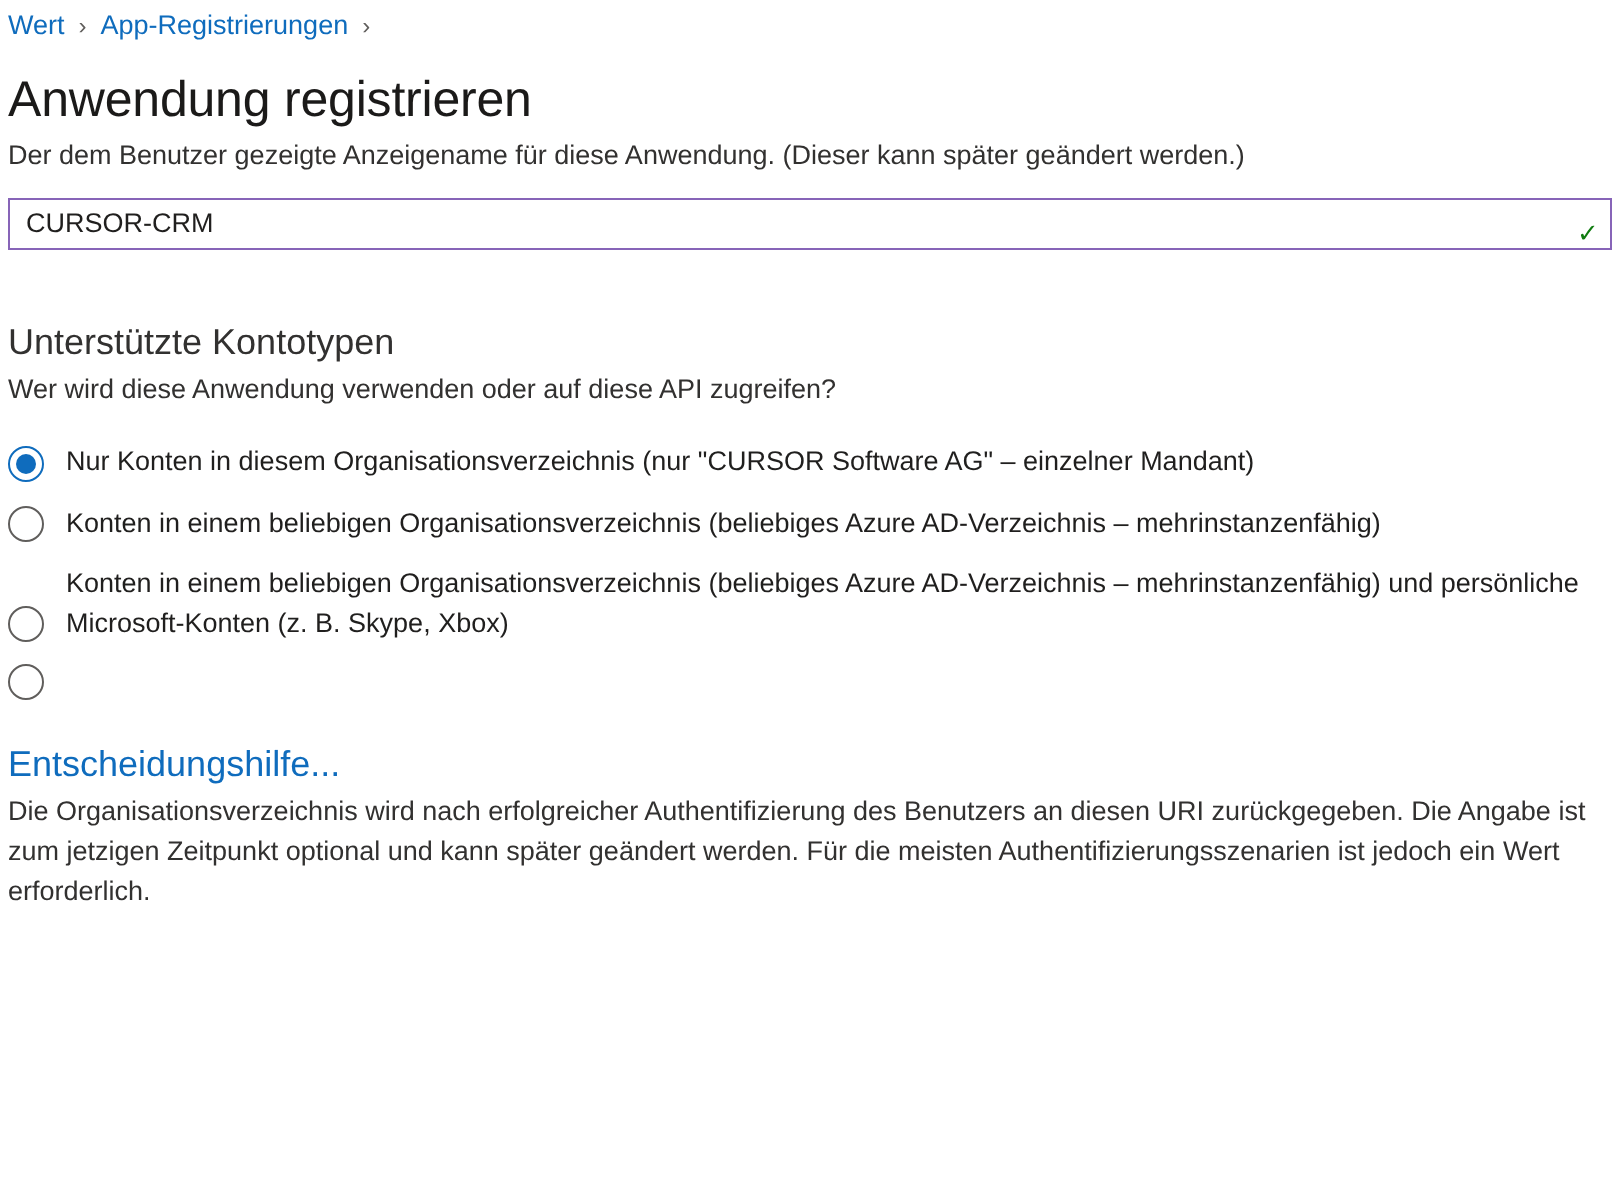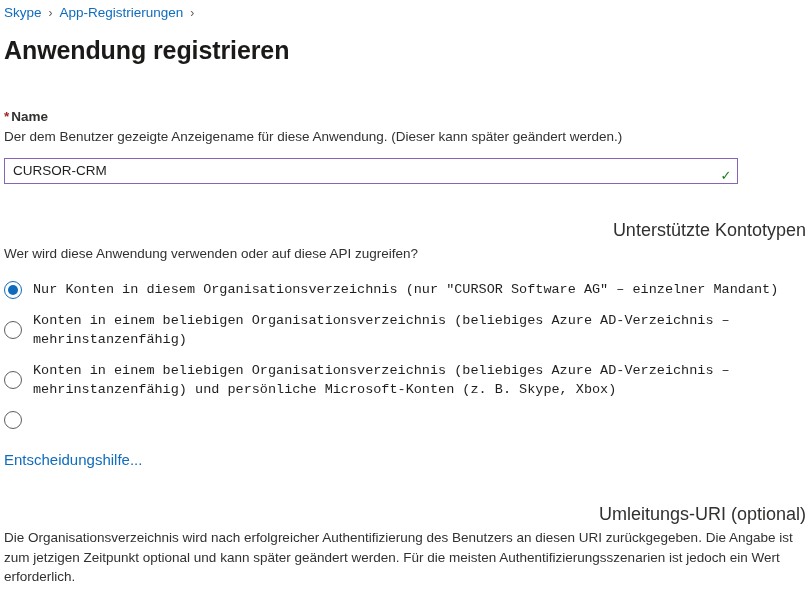--- a/index.html
+++ b/index.html
@@ -37,21 +37,21 @@
     cursor: pointer;
   }
   .breadcrumb .sep {
     color: #605e5c;
     font-size: 12px;
   }
 
   
   .page-title {
     font-size: 25px;
-    font-weight: 700;
+    font-weight: 400;
     color: #1b1a19;
     letter-spacing: -0.1px;
     margin: 16px 0 0 4px;
   }
 
   
   .section {
     margin-left: 4px;
   }
   .field-label {
@@ -69,21 +69,21 @@
     font-size: 13.5px;
     color: #323130;
     margin-top: 3px;
     line-height: 1.45;
   }
 
   
   .text-input-wrap {
     position: relative;
     margin-top: 11px;
-    width: 734px;
+    width: 802px;
     height: 26px;
     border: 1px solid #8a8886;
     box-sizing: border-box;
     background: #ffffff;
     display: flex;
     align-items: flex-end;
   }
   .text-input-wrap.valid {
     border-color: #8764b8;
   }
@@ -107,33 +107,31 @@
     color: #107c10;
     flex-shrink: 0;
   }
 
   
   .section-heading {
     font-size: 18px;
     font-weight: 400;
     color: #323130;
     margin-top: 36px;
-    text-align: right;
   }
 
   
   .radio-group {
     margin-top: 17px;
   }
   .radio-row {
     display: flex;
-    align-items: center;
+    align-items: flex-end;
     margin-bottom: 11px;
     cursor: pointer;
-    font-family: Liberation Mono, monospace;
   }
   .radio-mark {
     width: 18px;
     height: 18px;
     border-radius: 50%;
     border: 1px solid #605e5c;
     box-sizing: border-box;
     flex-shrink: 0;
     margin-right: 11px;
     position: relative;
@@ -157,44 +155,41 @@
   .radio-label {
     font-size: 13.5px;
     color: #201f1e;
     line-height: 1.45;
     max-width: 760px;
   }
 
   .help-link {
     display: block;
     margin-top: 22px;
-    font-size: 15px;
+    font-size: 18px;
     color: #0f6cbd;
     text-decoration: none;
     cursor: pointer;
   }
 </style>
 </head>
 <body>
 
 <div class="page">
 
   <div class="breadcrumb">
-    <a>Skype</a>
+    <a>Wert</a>
     <span class="sep">›</span>
     <a>App-Registrierungen</a>
     <span class="sep">›</span>
   </div>
 
   <div class="page-title">Anwendung registrieren</div>
 
   <div class="section">
-    <div class="field-label">
-      <span class="req-star">*</span><span>Name</span>
-    </div>
     <div class="field-desc">Der dem Benutzer gezeigte Anzeigename für diese Anwendung. (Dieser kann später geändert werden.)</div>
     <div class="text-input-wrap valid">
       <input type="text" value="CURSOR-CRM" style="">
       <span class="check-icon">✓</span>
     </div>
   </div>
 
   <div class="section">
     <div class="section-heading">Unterstützte Kontotypen</div>
     <div class="field-desc">Wer wird diese Anwendung verwenden oder auf diese API zugreifen?</div>
@@ -214,18 +209,17 @@
       </div>
       <div class="radio-row">
         <span class="radio-mark"></span>
       </div>
     </div>
 
     <a class="help-link">Entscheidungshilfe...</a>
   </div>
 
   <div class="section">
-    <div class="section-heading">Umleitungs-URI (optional)</div>
     <div class="field-desc">Die Organisationsverzeichnis wird nach erfolgreicher Authentifizierung des Benutzers an diesen URI zurückgegeben. Die Angabe ist zum jetzigen Zeitpunkt optional und kann später geändert werden. Für die meisten Authentifizierungsszenarien ist jedoch ein Wert erforderlich.</div>
 
   </div>
 
 </div>
 
 </body></html>

